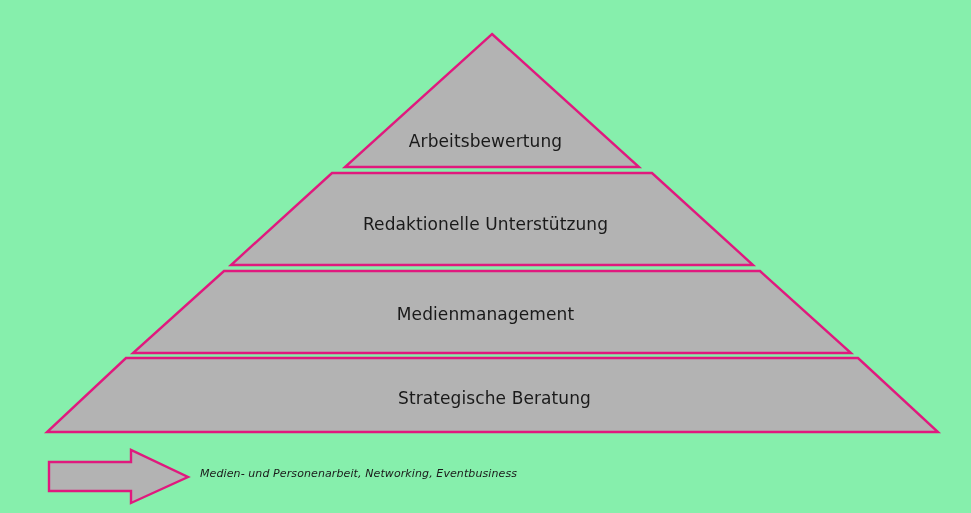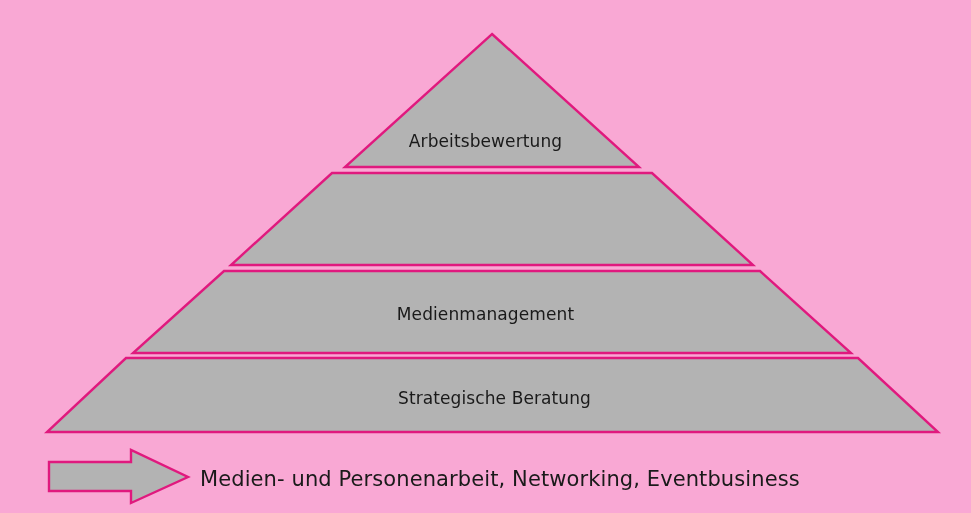--- a/index.html
+++ b/index.html
@@ -10,21 +10,21 @@
   body {
     width: 971px;
     height: 513px;
     font-family: "DejaVu Sans", sans-serif;
     overflow: hidden;
   }
   #canvas-root {
     position: relative;
     width: 971px;
     height: 513px;
-    background: #f9a8d4;
+    background: #86efac;
   }
   #pyramid-svg {
     position: absolute;
     top: 0;
     left: 0;
     width: 971px;
     height: 513px;
     display: block;
   }
   .tier-shape {
@@ -45,24 +45,25 @@
     width: 971px;
     text-align: center;
     font-size: 17px;
     color: #1a1a1a;
     letter-spacing: 0.1px;
     white-space: nowrap;
     pointer-events: none;
   }
   .caption-label {
     position: absolute;
-    font-size: 21px;
+    font-size: 11px;
     color: #1a1a1a;
     letter-spacing: 0.1px;
     white-space: nowrap;
+    font-style: italic;
   }
 </style>
 </head>
 <body>
 
 <div id="canvas-root">
 
   <svg id="pyramid-svg" viewBox="0 0 971 513">
 
     <polygon class="tier-shape" points="492,34 639,167 345,167"></polygon>
@@ -71,20 +72,21 @@
 
     <polygon class="tier-shape" points="224,271 760,271 851,353 133,353"></polygon>
 
     <polygon class="tier-shape" points="126,358 858,358 938,432 47,432"></polygon>
 
     <polygon class="arrow-shape" points="49,462 131,462 131,450 188,477 131,503 131,491 49,491"></polygon>
   </svg>
 
   <div class="tier-label" style="top:131px;">Arbeitsbewertung</div>
 
+  <div class="tier-label" style="top:214px;">Redaktionelle Unterstützung</div>
 
   <div class="tier-label" style="top:304px;">Medienmanagement</div>
 
   <div class="tier-label" style="top:388px;padding-left:9px;">Strategische Beratung</div>
 
   <div class="caption-label" style="left:200px; top:467px;">Medien- und Personenarbeit, Networking, Eventbusiness</div>
 
 </div>
 
 </body></html>

